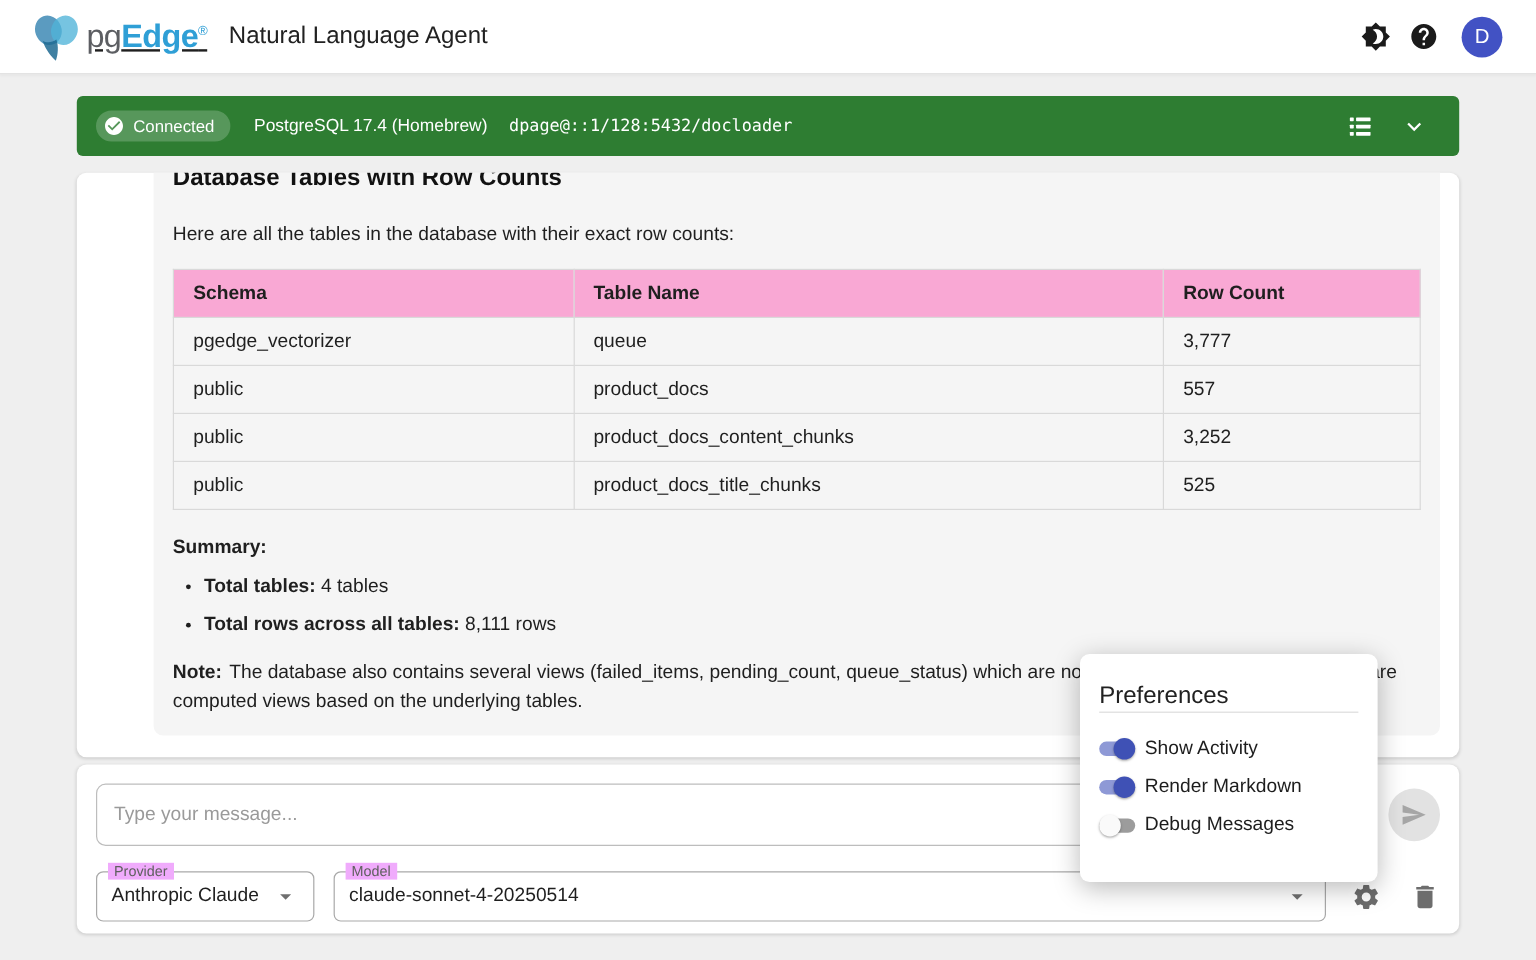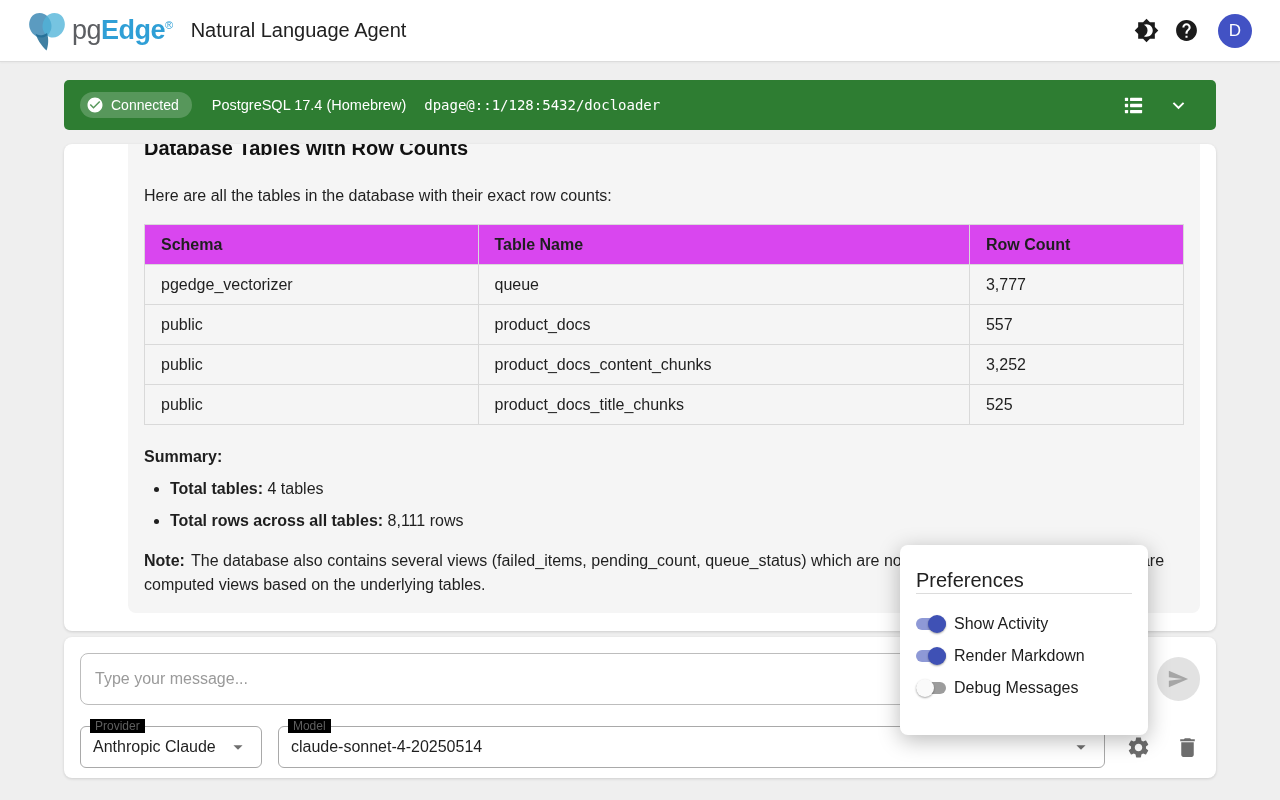--- a/index.html
+++ b/index.html
@@ -14,21 +14,21 @@
 
   
   .app-header {
     height: 62px; background: #ffffff;
     border-bottom: 1px solid #dcdcdc;
     box-shadow: 0 1px 2px rgba(0,0,0,.04);
     display: flex; align-items: center;
     padding: 0 28px 0 24px;
   }
   .logo { display: flex; align-items: center; }
-  .brand { font-size: 27px; font-weight: 600; letter-spacing: -0.5px; margin-left: 2px; }
+  .brand { font-size: 27px; font-weight: 600; letter-spacing: -0.5px; margin-left: 2px; text-decoration: underline; }
   .brand .pg { color: #5c5e62; font-weight: 500; }
   .brand .edge { color: #2f9fd6; }
   .brand .reg { color: #2f9fd6; font-size: 11px; vertical-align: super; font-weight: 400; }
   .page-title { font-size: 20px; font-weight: 500; color: #212121; margin-left: 18px; }
   .header-spacer { flex: 1; }
   .icon-btn { width: 40px; height: 40px; border: none; background: transparent; display: flex; align-items: center; justify-content: center; cursor: pointer; }
   .icon-btn svg { width: 25px; height: 25px; fill: #1b1b1b; }
   .avatar { width: 34px; height: 34px; border-radius: 50%; background: #4252c4; color: #fff;
     display: flex; align-items: center; justify-content: center; font-size: 17px; font-weight: 500; margin-left: 12px; cursor: pointer; }
 
@@ -60,21 +60,21 @@
     background: #f5f5f5; border-radius: 8px;
     margin-top: -34px; padding: 24px 16px 16px;
   }
   .msg-heading { font-size: 20px; font-weight: 700; line-height: 28px; color: #111; margin-bottom: 22px; }
   .msg-intro { font-size: 16px; line-height: 24px; margin-bottom: 16px; }
 
   table.db-table { width: 100%; border-collapse: collapse; font-size: 16px; }
   table.db-table th, table.db-table td {
     border: 1px solid #d9d9d9; padding: 8px 16px; text-align: left; line-height: 23px;
   }
-  table.db-table th { font-weight: 700; background: #d946ef; }
+  table.db-table th { font-weight: 700; background: #f9a8d4; }
   table.db-table td.b { font-weight: 400; }
   table.db-table col.c1 { width: 32.1%; }
   table.db-table col.c2 { width: 47.3%; }
   table.db-table col.c3 { width: 20.6%; }
 
   .summary-label { font-size: 16px; font-weight: 700; margin-top: 20px; line-height: 24px; }
   .summary-list { margin: 8px 0 0 9px; padding-left: 17px; }
   .summary-list li { font-size: 16px; line-height: 24px; margin-top: 8px; }
   .note { font-size: 16px; line-height: 24px; margin-top: 16px; }
   .note strong { margin-right: 2px; }
@@ -96,21 +96,21 @@
     margin-left: 12px; display: flex; align-items: center; justify-content: center; cursor: pointer;
   }
   .send-btn svg { width: 22px; height: 22px; fill: #a6a6a6; }
 
   .composer-row2 { display: flex; align-items: center; margin-top: 21px; }
   .field {
     position: relative; height: 42px; border: 1px solid #a9a9a9; border-radius: 6px;
     background: #fff; display: flex; align-items: center; padding: 0 12px; cursor: pointer;
   }
   .field .flabel {
-    position: absolute; top: -8px; left: 9px; background: #000000; padding: 0 5px;
+    position: absolute; top: -8px; left: 9px; background: #f0abfc; padding: 0 5px;
     font-size: 12px; color: #5f5f5f; line-height: 14px;
   }
   .field .fvalue { font-size: 16px; color: #1f1f1f; }
   .field .drop { margin-left: auto; width: 22px; height: 22px; fill: #6f6f6f; flex: none; }
   .provider-field { width: 200px; }
   .model-field { width: 920px; margin-left: 16px; }
   .tool-btn { border: none; background: transparent; cursor: pointer; display: flex; align-items: center; justify-content: center; padding: 0; }
   .tool-btn svg { width: 25px; height: 25px; fill: #6d6d6d; }
   .tool-btn.gear { margin-left: 21px; }
   .tool-btn.trash { margin-left: 24px; }

